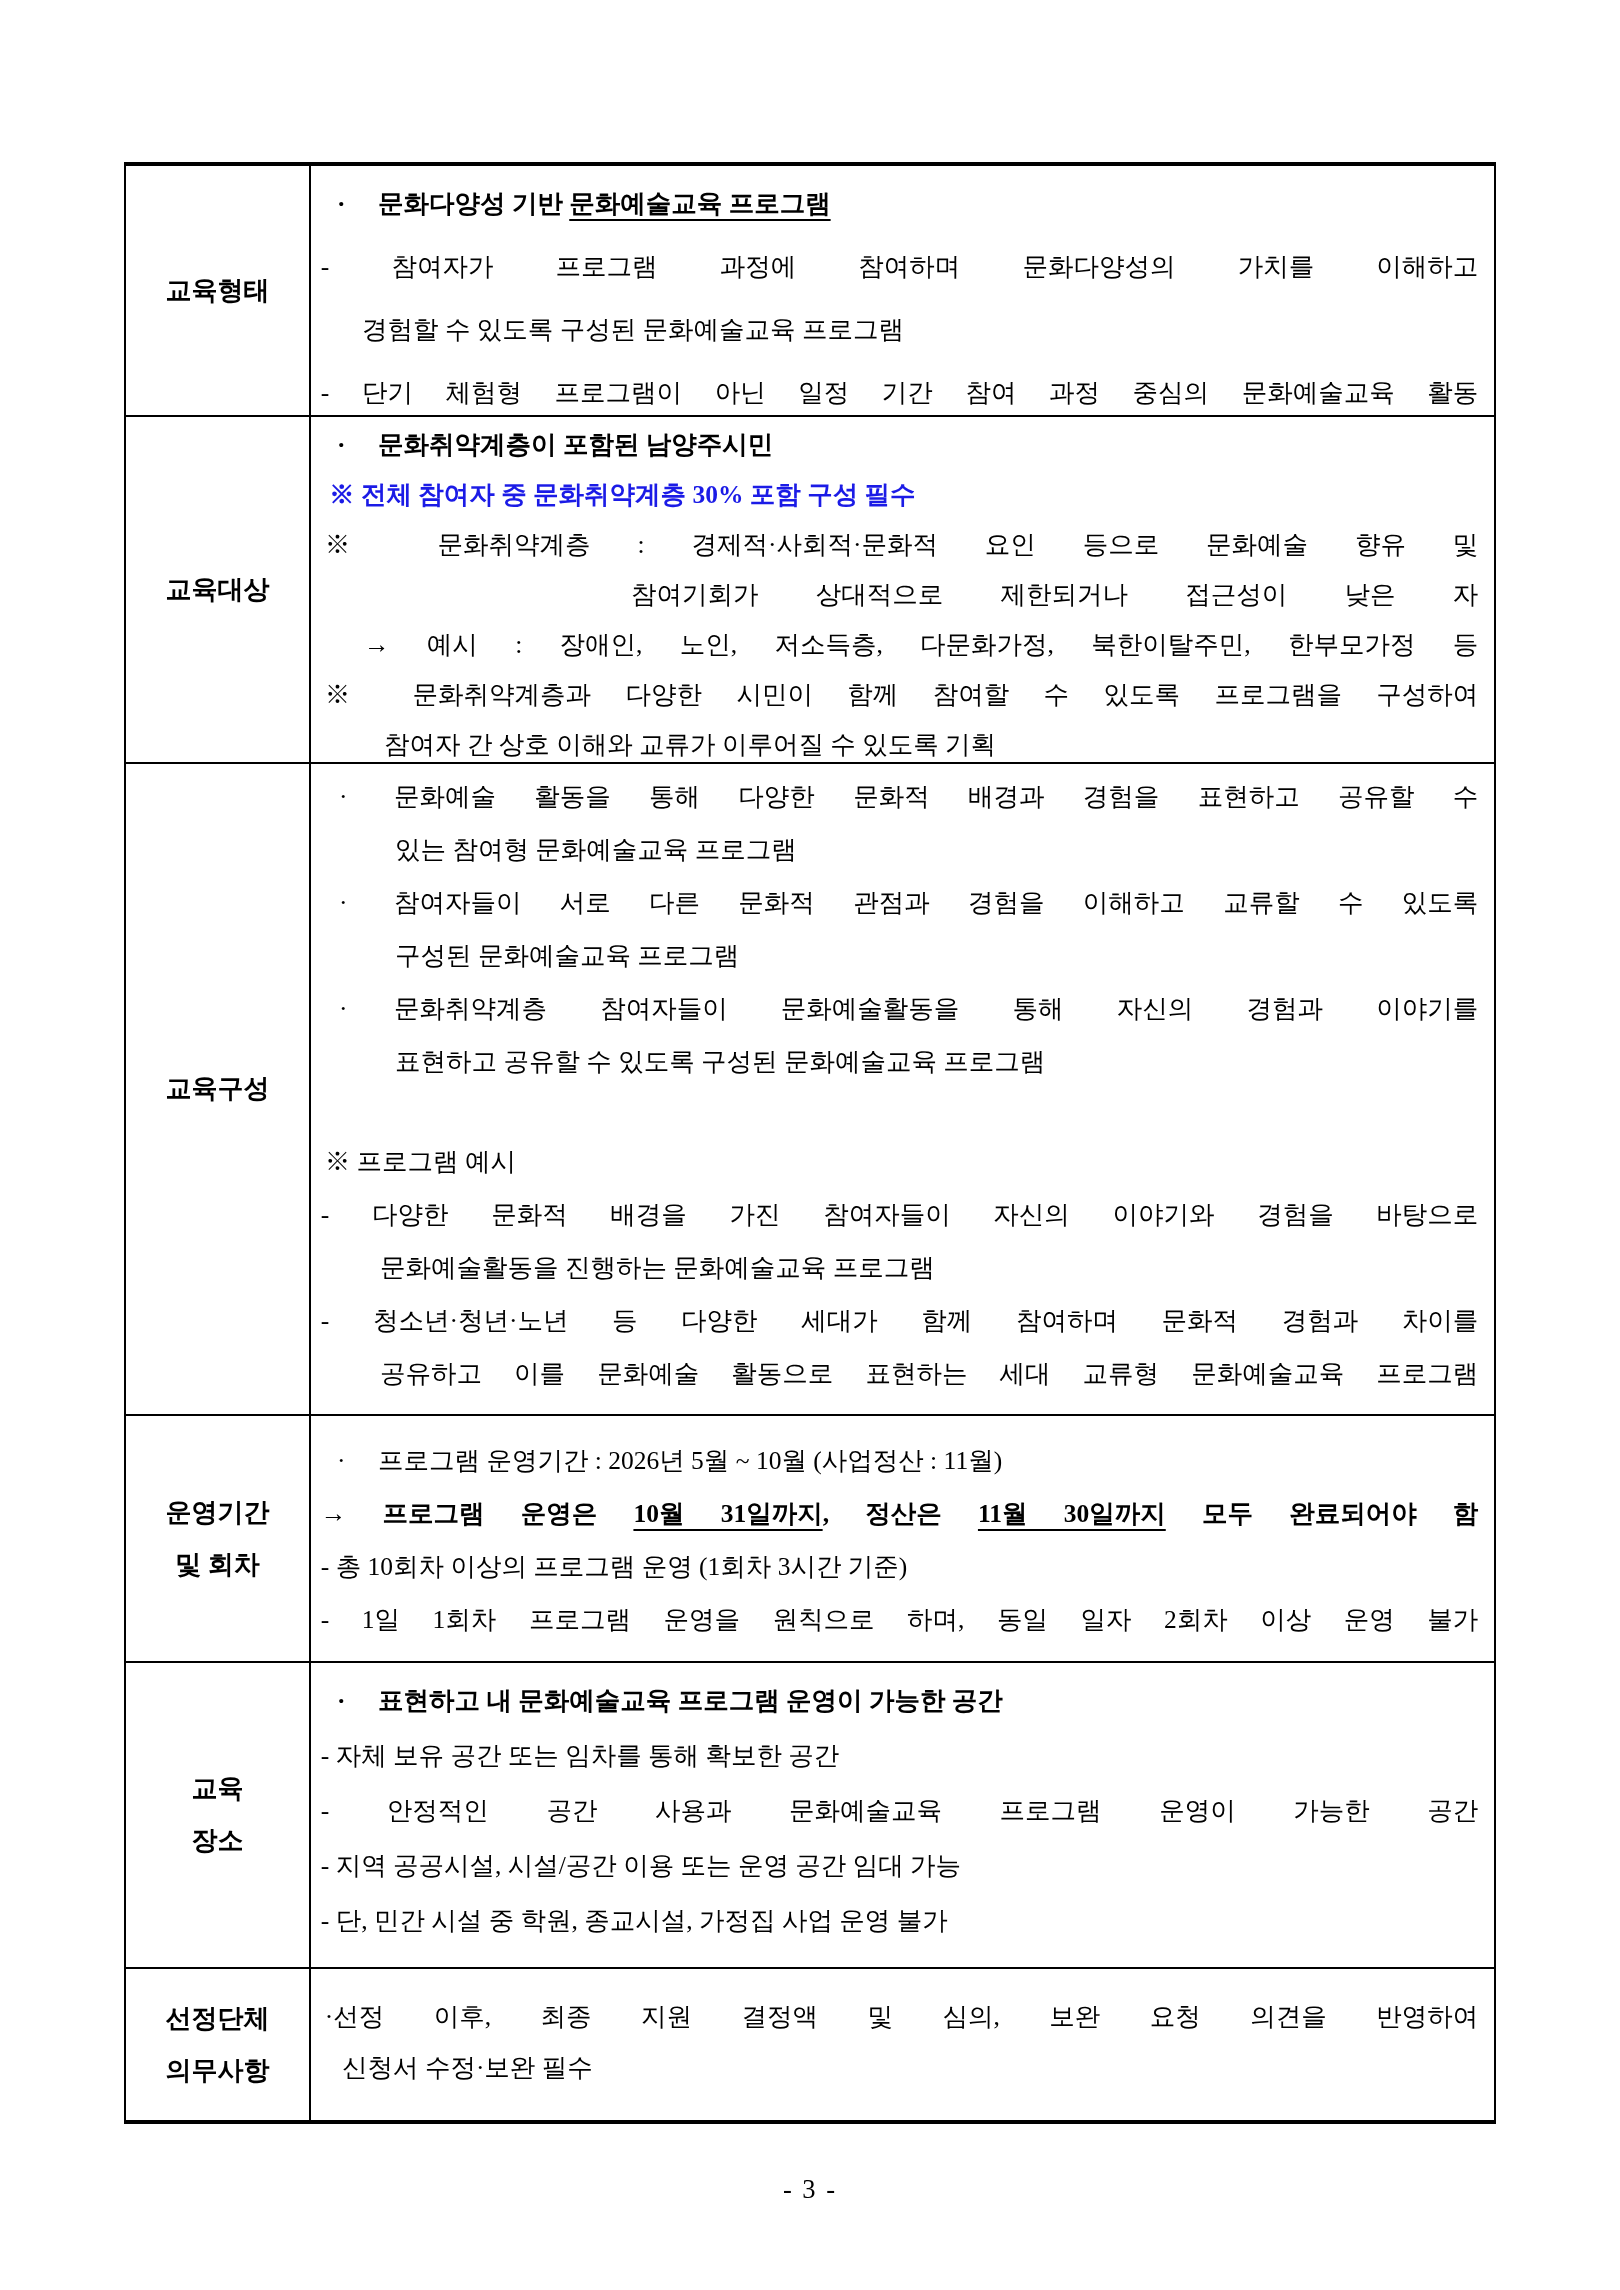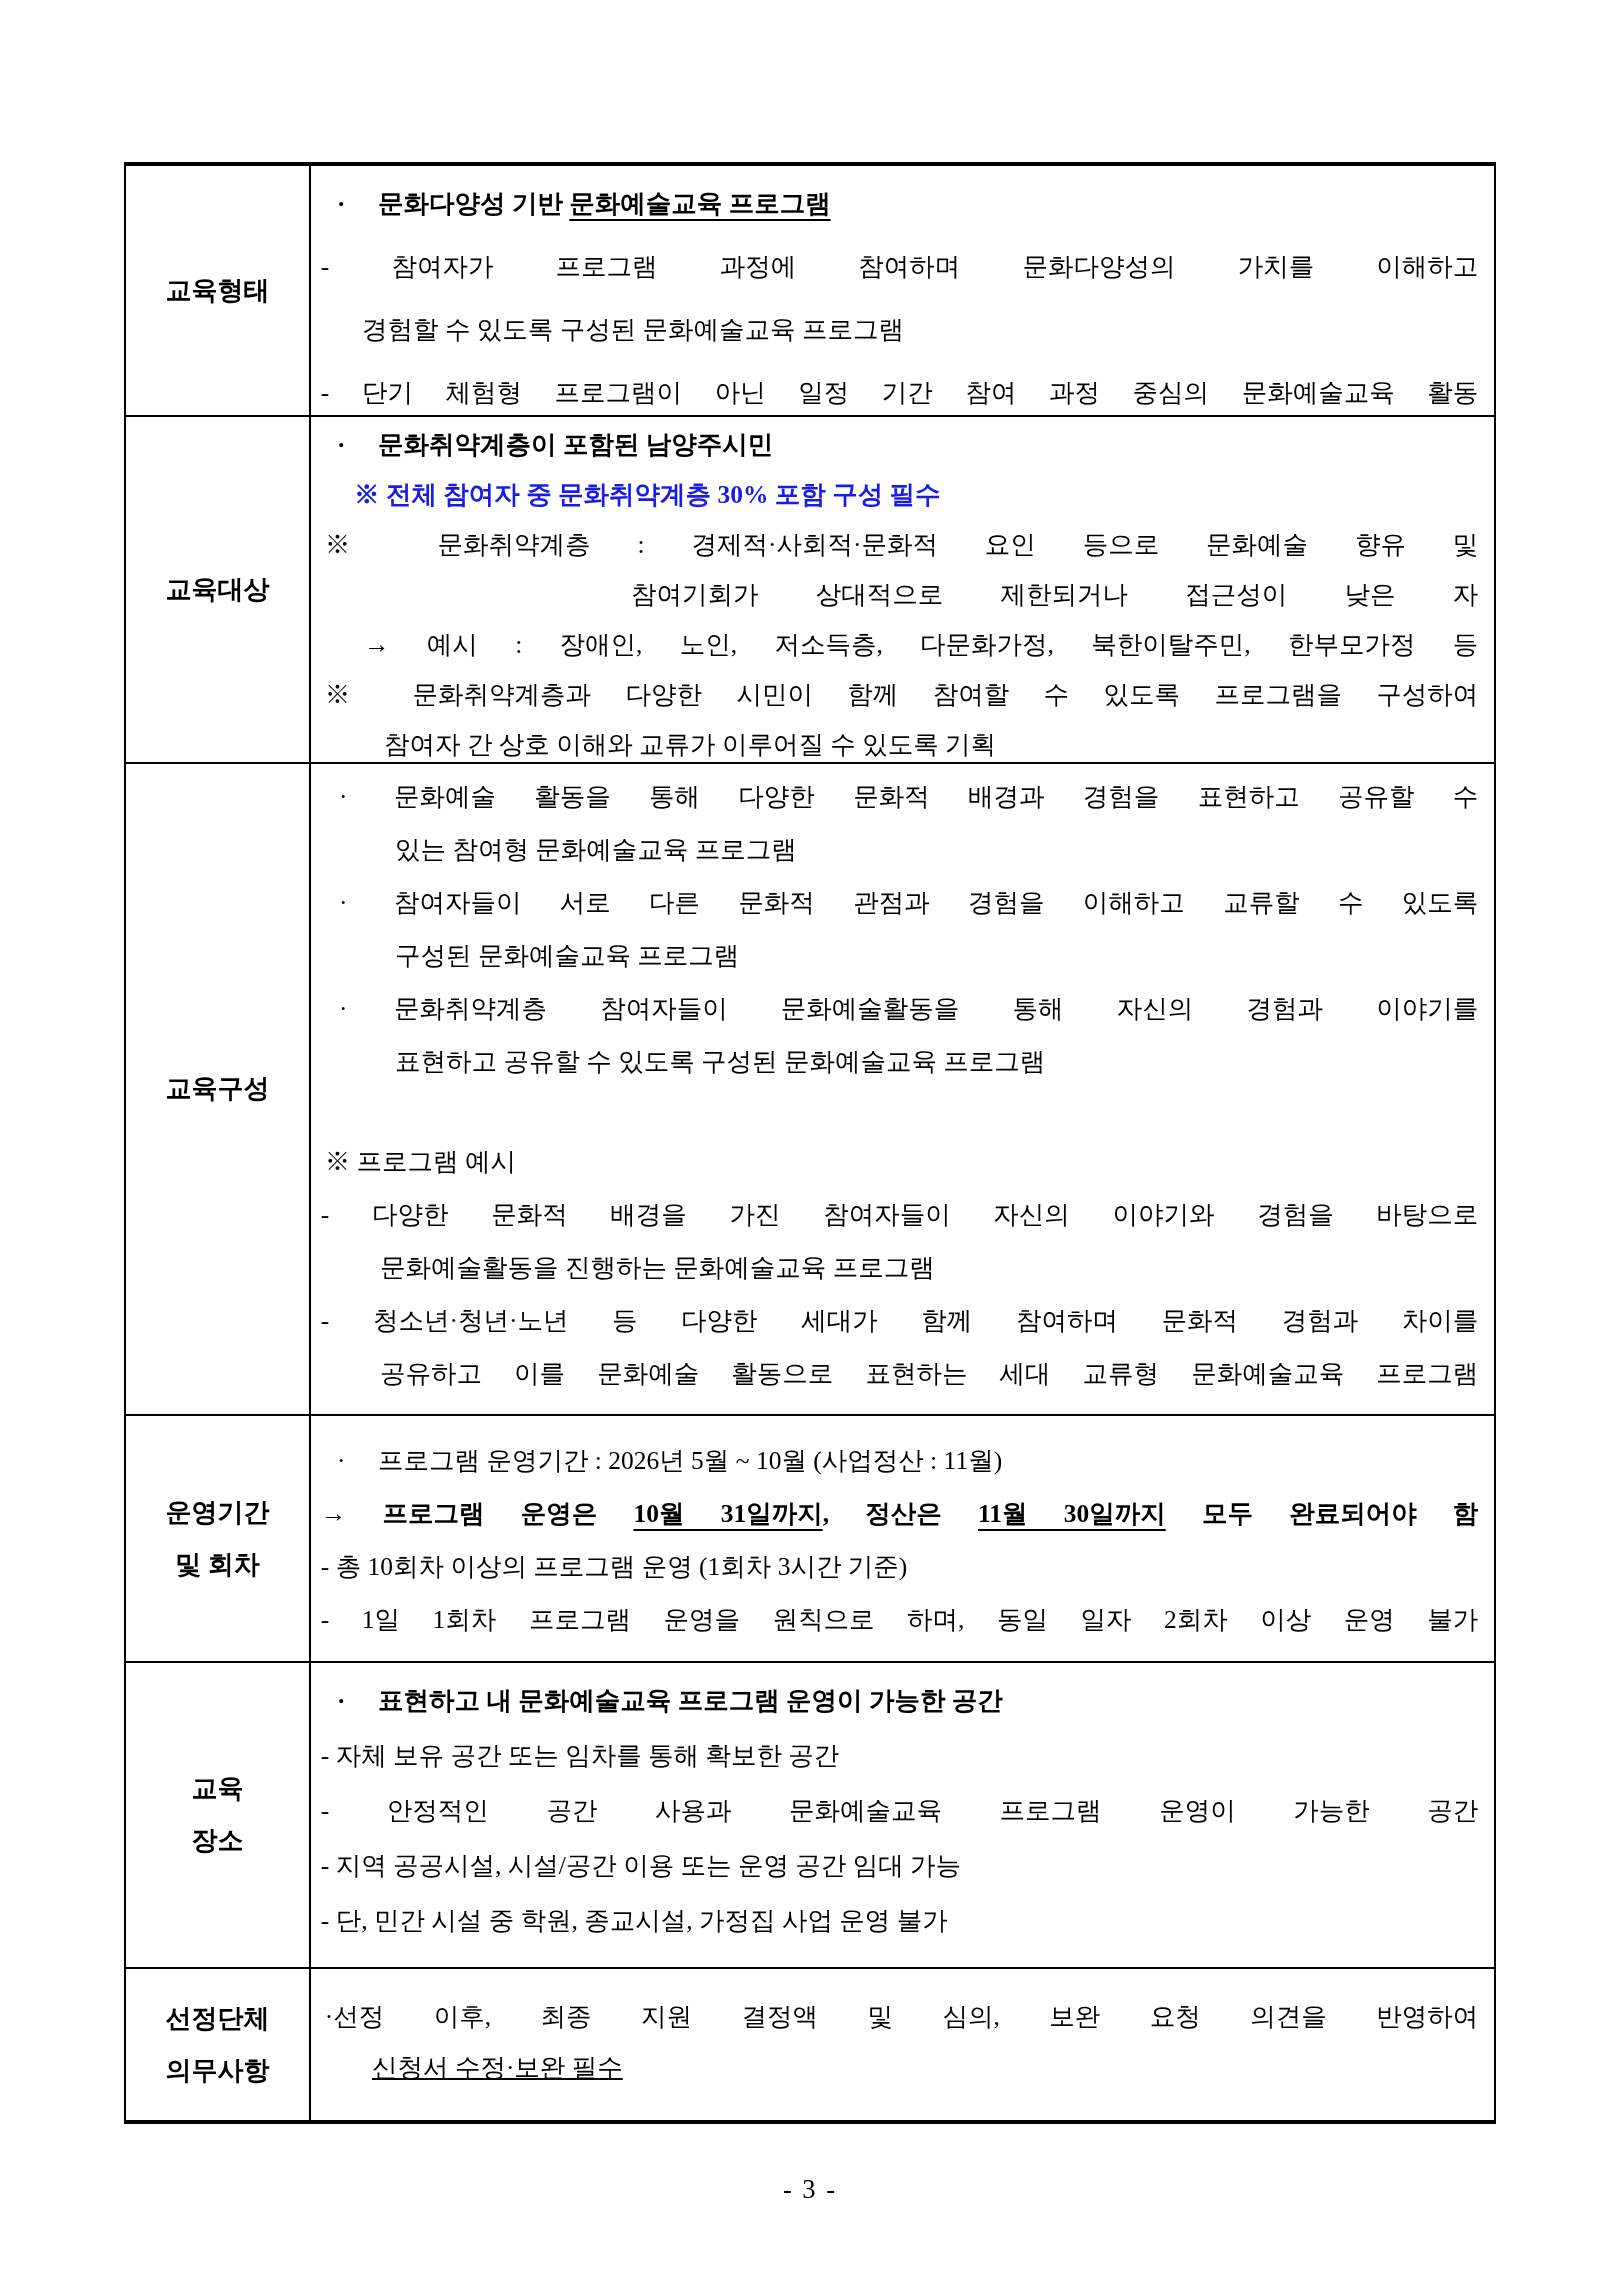--- a/index.html
+++ b/index.html
@@ -55,23 +55,23 @@
   .r5{height:306px;}
   .r5 .ln{line-height:55px;height:55px;}
   .r5 .cnt{padding-top:9.8px;}
   .r6 .ln{line-height:51px;height:51px;}
   .r6 .cnt{padding-top:21.6px;}
   
   .pl10{padding-left:9.8px;}
   .pl14{padding-left:13.7px;}
   .pl24{padding-left:24px;font-family:Liberation Serif, serif;}
   .pl30{padding-left:29px;margin-left:24px;}
-  .pl44{padding-left:43px;}
+  .pl44{padding-left:18px;}
   .pl52{padding-left:51px;}
-  .pl56{padding-left:61px;text-decoration:underline;}
+  .pl56{padding-left:31px;}
   .pl70{padding-left:69px;}
   .pl74{padding-left:73px;}
   .pl86{padding-left:84px;}
   .pl326{padding-left:320px;}
   .footer{
     position:absolute;left:0;top:2174px;width:100%;
     text-align:center;font-size:26.5px;letter-spacing:2px;
   }
 </style>
 </head>

